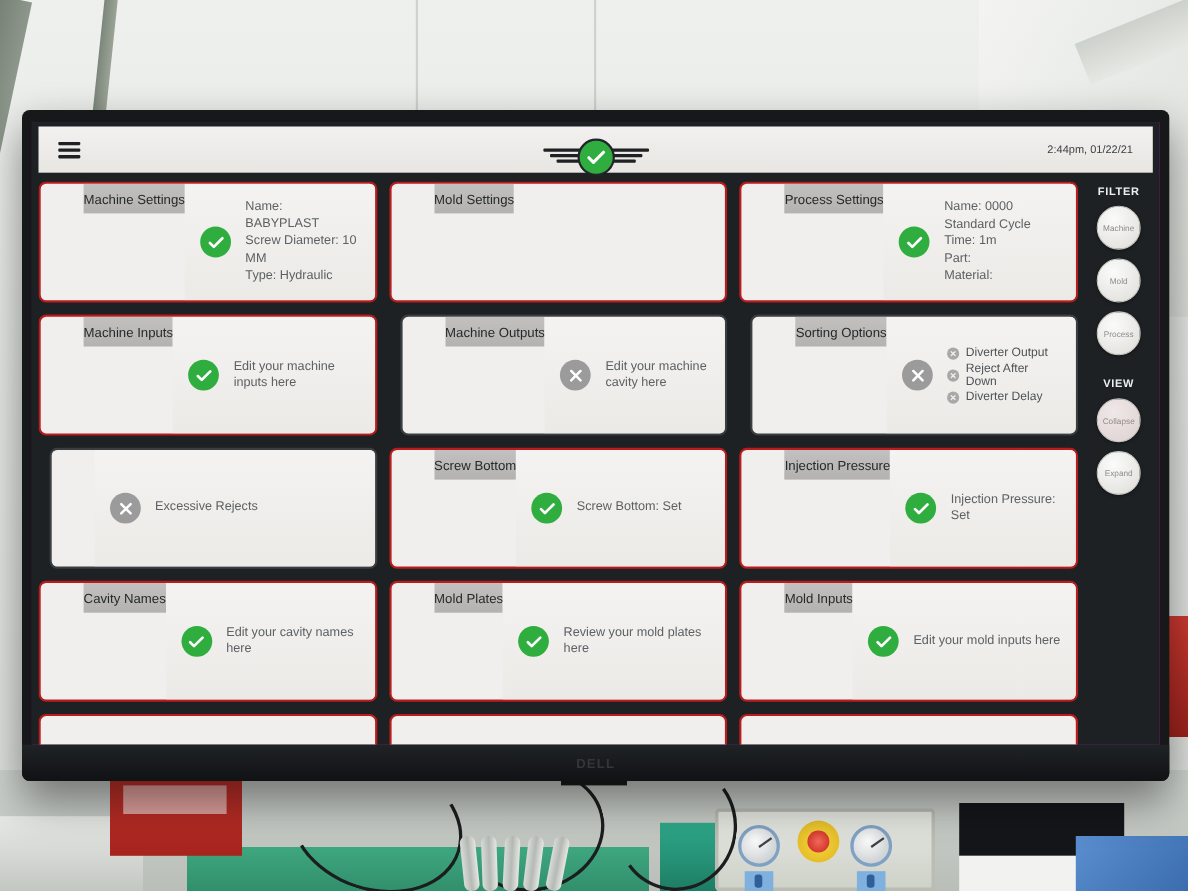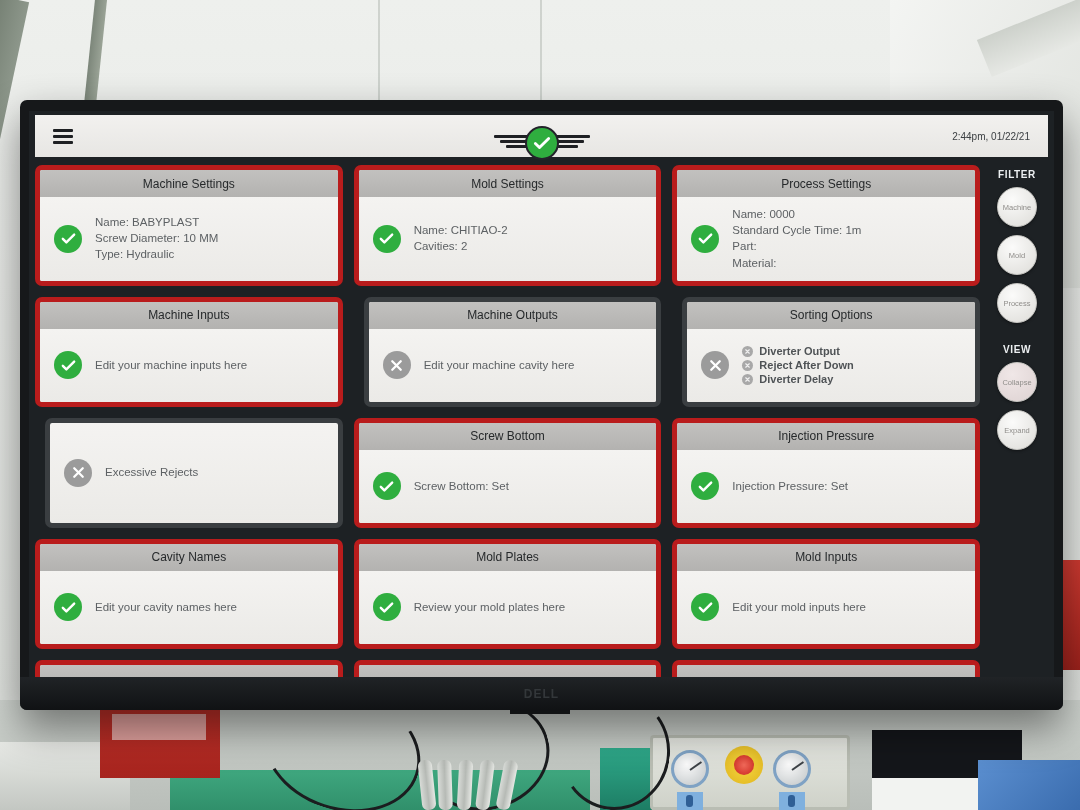--- a/index.html
+++ b/index.html
@@ -201,26 +201,27 @@
   
   .screen-body { flex:1; display:flex; overflow:hidden; padding:8px 6px 0 6px; gap:6px; }
   .cards-region { flex:1; overflow:hidden; }
   .cards-grid {
     display:grid; grid-template-columns:repeat(3,1fr);
     gap:11px 11px;
   }
 
   .card {
     background:#f0efed;
-    border:5px solid #b91c1c;
+    border:2px solid #b91c1c;
     border-radius:7px;
     overflow:hidden;
-    display:flex; flex-direction:column;
+    display:flex; flex-direction:row;
     min-height:110px;
     cursor:pointer;
+    padding-left:39px;
   }
   .card.inactive { border-color:#3a3e41;margin-left:10px; }
   .card-header {
     background:linear-gradient(180deg,#c2c1bf,#b3b2b0);
     height:27px; display:flex; align-items:center; justify-content:center;
     flex:none;
   }
   .card-title { font-size:12px; color:#26292b; }
   .card-body {
     flex:1; display:flex; align-items:center; gap:13px;
@@ -236,21 +237,21 @@
   .status-icon svg { width:17px; height:17px; }
   .card-lines { display:flex; flex-direction:column; gap:1px; }
   .card-line { font-size:11.5px; color:#5d6164; line-height:1.32; }
   .sub-list { display:flex; flex-direction:column; gap:2px; }
   .sub-item { display:flex; align-items:center; gap:6px; }
   .sub-dot {
     width:11px; height:11px; border-radius:50%; background:#a8a8a8;
     flex:none; display:flex; align-items:center; justify-content:center;
   }
   .sub-dot svg { width:7px; height:7px; }
-  .sub-label { font-size:11px; color:#4f5356;font-weight:bold; }
+  .sub-label { font-size:11px; color:#4f5356; }
 
   
   .sidebar {
     width:62px; flex:none; display:flex; flex-direction:column;
     align-items:center; padding-top:4px;
   }
   .side-heading {
     font-size:10px; font-weight:bold; color:#eceff1; letter-spacing:.6px;
     margin-bottom:7px;
   }
@@ -370,31 +371,20 @@
                   <div class="card-lines">
                     <div class="card-line">Name: BABYPLAST</div>
                     <div class="card-line">Screw Diameter: 10 MM</div>
                     <div class="card-line">Type: Hydraulic</div>
                   </div>
                 </div>
               </div>
               <div class="card">
                 <div class="card-header">
                   <div class="card-title">Mold Settings</div>
-                </div>
-                <div class="card-body">
-                  <div class="status-icon ok">
-                    <svg viewBox="0 0 24 24">
-                      <path d="M4 12.5l5 5L20 6.5" fill="none" stroke="#fff" stroke-width="3.4" stroke-linecap="round" stroke-linejoin="round"></path>
-                    </svg>
-                  </div>
-                  <div class="card-lines">
-                    <div class="card-line">Name: CHITIAO-2</div>
-                    <div class="card-line">Cavities: 2</div>
-                  </div>
                 </div>
               </div>
               <div class="card">
                 <div class="card-header">
                   <div class="card-title">Process Settings</div>
                 </div>
                 <div class="card-body">
                   <div class="status-icon ok">
                     <svg viewBox="0 0 24 24">
                       <path d="M4 12.5l5 5L20 6.5" fill="none" stroke="#fff" stroke-width="3.4" stroke-linecap="round" stroke-linejoin="round"></path>

